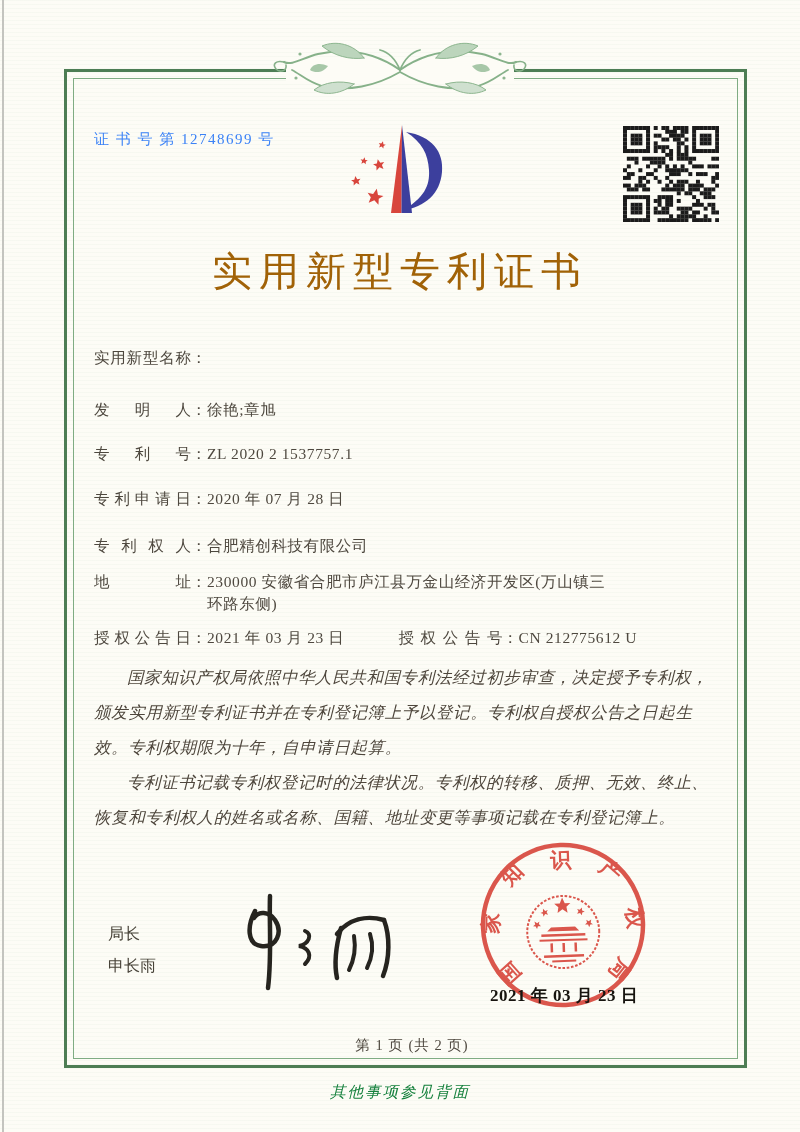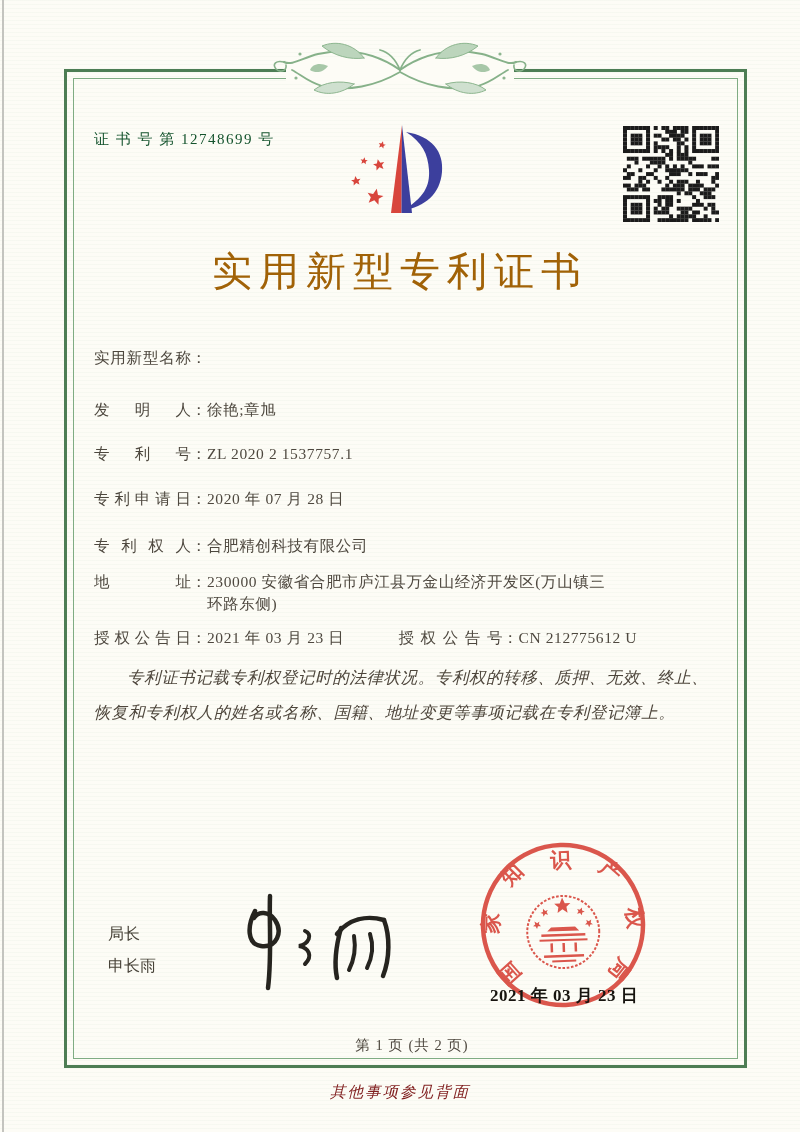--- a/index.html
+++ b/index.html
@@ -9,21 +9,21 @@
     font-family:"Liberation Serif","DejaVu Serif",serif;color:#4e483f;
   }
   .page::before{
     content:"";position:absolute;inset:0;pointer-events:none;
     background:repeating-linear-gradient(180deg,rgba(140,180,150,0.055) 0 1px,rgba(0,0,0,0) 1px 4px);
   }
   .scan-edge{position:absolute;left:2px;top:0;width:2px;height:100%;background:#c4c4bf;}
   .frame-outer{position:absolute;left:64px;top:69px;width:677px;height:993px;border:3px solid #4d7d54;}
   .frame-inner{position:absolute;left:73px;top:78px;width:663px;height:979px;border:1px solid #7fac83;}
   .ornament{position:absolute;left:240px;top:36px;width:320px;height:70px;}
-  .cert-no{position:absolute;left:94px;top:130px;font-size:15px;letter-spacing:1.5px;color:#14532d;}
+  .cert-no{position:absolute;left:94px;top:130px;font-size:15px;letter-spacing:1.5px;color:#3b82f6;}
   .logo{position:absolute;left:332px;top:112px;width:146px;height:126px;}
   .qr{position:absolute;left:623px;top:126px;width:96px;height:96px;}
   .title{position:absolute;left:0;right:0;top:244px;text-align:center;
     font-size:40px;font-weight:400;letter-spacing:7px;color:#a16207;}
   .fields{position:absolute;left:94px;top:347px;width:618px;font-size:15.5px;line-height:22px;font-family:Liberation Serif, serif;}
   .field-row{display:flex;align-items:flex-start;}
   .flabel{display:inline-block;width:97px;text-align:justify;text-align-last:justify;}
   .fcolon{display:inline-block;width:16px;}
   .fvalue{letter-spacing:0.6px;}
   .r1{margin-bottom:30px}.r2{margin-bottom:22px}.r3{margin-bottom:23px}
@@ -36,21 +36,21 @@
     font-style:italic;font-size:16.5px;line-height:35px;letter-spacing:0.6px;color:#4e463c;}
   .paras p{margin:0;text-indent:2em;}
   .signer{position:absolute;left:108px;top:918px;font-size:16px;line-height:32px;color:#474238;}
   .signature{position:absolute;left:225px;top:886px;width:195px;height:112px;}
   .seal{position:absolute;left:477px;top:839px;width:172px;height:172px;}
   .seal-date{position:absolute;left:490px;top:984px;font-size:17px;font-weight:bold;
     letter-spacing:0.5px;color:#17140f;z-index:3;}
   .footer-page{position:absolute;left:0;right:0;top:1036px;text-align:center;
     font-size:14.5px;letter-spacing:1px;color:#4e483f;padding-left:24px;}
   .back-note{position:absolute;left:0;right:0;top:1082px;text-align:center;
-    font-style:italic;font-size:15.5px;letter-spacing:2px;color:#7f1d1d;}
+    font-style:italic;font-size:15.5px;letter-spacing:2px;color:#15803d;}
 </style>
 </head>
 <body>
 
 <div class="page">
 
   <div class="scan-edge"></div>
   <div class="frame-outer"></div>
   <div class="frame-inner"></div>
 
@@ -442,20 +442,21 @@
       </div>
       <div class="field-row g2">
         <span class="flabel">授权公告号</span>
           <span class="fcolon">：</span>
           <span class="fvalue">CN 212775612 U</span>
       </div>
     </div>
   </div>
 
   <div class="paras">
+    <p>国家知识产权局依照中华人民共和国专利法经过初步审查，决定授予专利权，颁发实用新型专利证书并在专利登记簿上予以登记。专利权自授权公告之日起生效。专利权期限为十年，自申请日起算。</p>
     <p>专利证书记载专利权登记时的法律状况。专利权的转移、质押、无效、终止、恢复和专利权人的姓名或名称、国籍、地址变更等事项记载在专利登记簿上。</p>
   </div>
 
   <div class="signer">
     <div>局长</div>
     <div>申长雨</div>
   </div>
 
   <svg class="signature" viewBox="0 0 195 112" fill="none" stroke="#26241f" stroke-width="4.5" stroke-linecap="round">
     <path d="M30,25 C22,40 22,58 36,60 C52,62 58,46 50,34 C44,25 33,25 29,32"></path>

